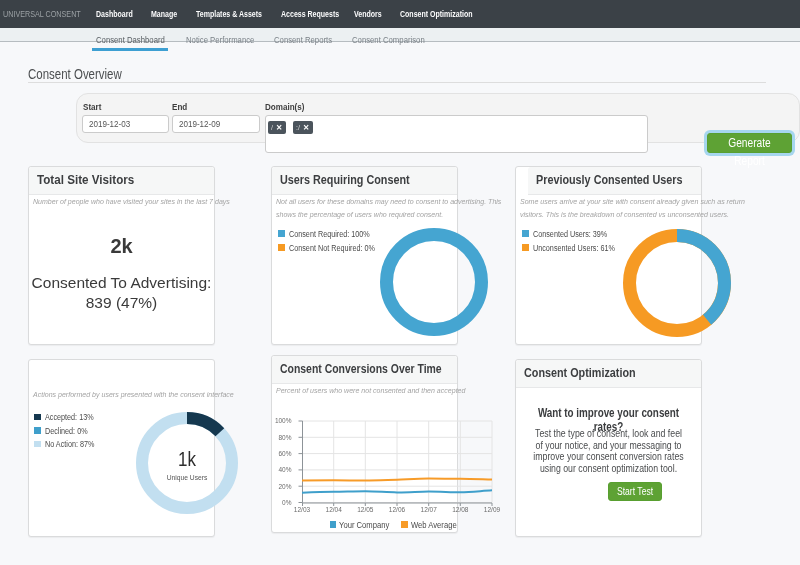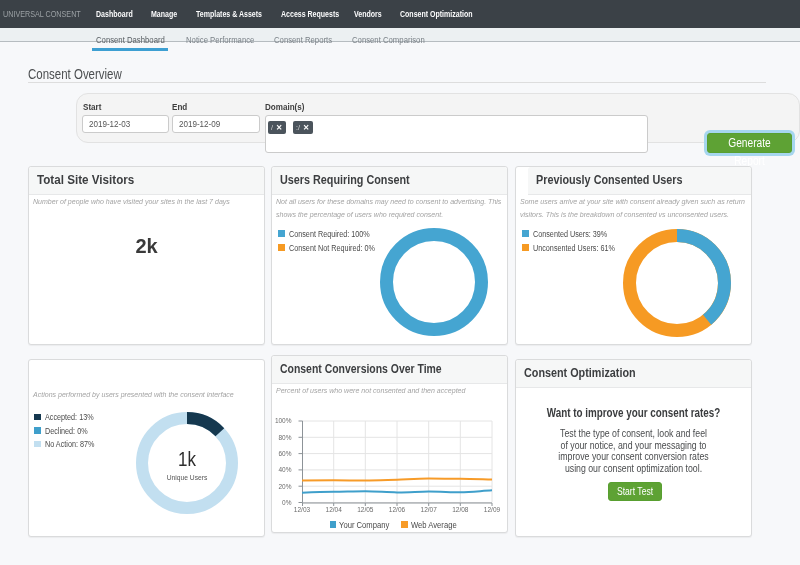--- a/index.html
+++ b/index.html
@@ -25,21 +25,21 @@
 .flabel { position:absolute; font-size:9.5px; font-weight:bold; color:#3d3d3d; transform-origin:0 0; transform:scaleX(0.85); }
 .finput { position:absolute; background:#fff; border:1px solid #cbcbcb; border-radius:3px; height:18px; }
 .finput b { display:block; font-weight:normal; font-size:9.5px; color:#555; line-height:16px; padding-left:7px; transform-origin:0 50%; transform:scaleX(0.85); }
 #dombox { position:absolute; left:188px; top:21px; width:383px; height:38px; background:#fff; border:1px solid #cbcbcb; border-radius:3px; }
 .tag { position:absolute; top:5px; height:13px; background:#4b545c; border-radius:2px; color:#ddd; font-size:7px; line-height:13px; text-align:left; padding:0 3px; }
 .tag b { color:#fff; font-size:7.5px; font-weight:bold; margin-left:3px; }
 #genbtn { position:absolute; left:630px; top:39px; width:85px; height:20px; background:#5ea234; border:1px solid #589f30; border-radius:3px; box-shadow:0 0 0 3px #a6d6ee; color:#fff; font-size:12px; text-align:center; line-height:18px; }
 #genbtn i { display:inline-block; font-style:normal; transform:scaleX(0.85); }
 
 
-.card { position:absolute; width:237px; background:#fff; border:1px solid #dadbdc; border-radius:3px; box-shadow:0 1px 1px rgba(0,0,0,.05); }
+.card { position:absolute; width:187px; background:#fff; border:1px solid #dadbdc; border-radius:3px; box-shadow:0 1px 1px rgba(0,0,0,.05); }
 .chead { height:28px; background:#f6f7f7; border-bottom:1px solid #e7e8e9; border-radius:3px 3px 0 0; }
 .chead b { display:inline-block; font-size:12px; font-weight:bold; color:#3c3e40; line-height:27px; margin-left:8px; transform-origin:0 50%; transform:scaleX(0.9); white-space:nowrap; }
 .cdesc { position:absolute; left:3.5px; top:29px; font-style:italic; font-size:8px; color:#a3a3a3; line-height:12.5px; transform-origin:0 0; transform:scaleX(0.88); white-space:nowrap; }
 .leg { position:absolute; height:7px; font-size:8.5px; color:#4a4a4a; white-space:nowrap; }
 .leg i { position:absolute; left:0; top:0; width:6.5px; height:6.5px; }
 .leg u { position:absolute; left:10.5px; top:-1.5px; text-decoration:none; line-height:10px; transform-origin:0 50%; transform:scaleX(0.85); display:inline-block; }
 
 #c1 { left:28px; top:166px; height:179px; }
 #c2 { left:271px; top:166px; height:179px; }
 #c3 { left:515px; top:166px; height:179px;padding-left:12px; }
@@ -94,20 +94,21 @@
     <span class="tag" style="left:2px; width:18px;">/<b>✕</b></span>
     <span class="tag" style="left:27px; width:20px;">:/<b>✕</b></span>
   </div>
   <div id="genbtn"><i>Generate Report</i></div>
 </div>
 
 <div class="card" id="c1">
   <div class="chead"><b style="transform:scaleX(0.97);">Total Site Visitors</b></div>
   <div class="cdesc">Number of people who have visited your sites in the last 7 days</div>
   <div id="big2k">2k</div>
+  <div id="cons1">Consented To Advertising:<br>839 (47%)</div>
 </div>
 
 <div class="card" id="c2">
   <div class="chead"><b>Users Requiring Consent</b></div>
   <div class="cdesc">Not all users for these domains may need to consent to advertising. This<br>shows the percentage of users who required consent.</div>
   <span class="leg" style="left:6.4px; top:63.4px;">
       <i style="background:#45a5d1;"></i>
       <u>Consent Required: 100%</u>
     </span>
   <span class="leg" style="left:6.4px; top:77px;">

